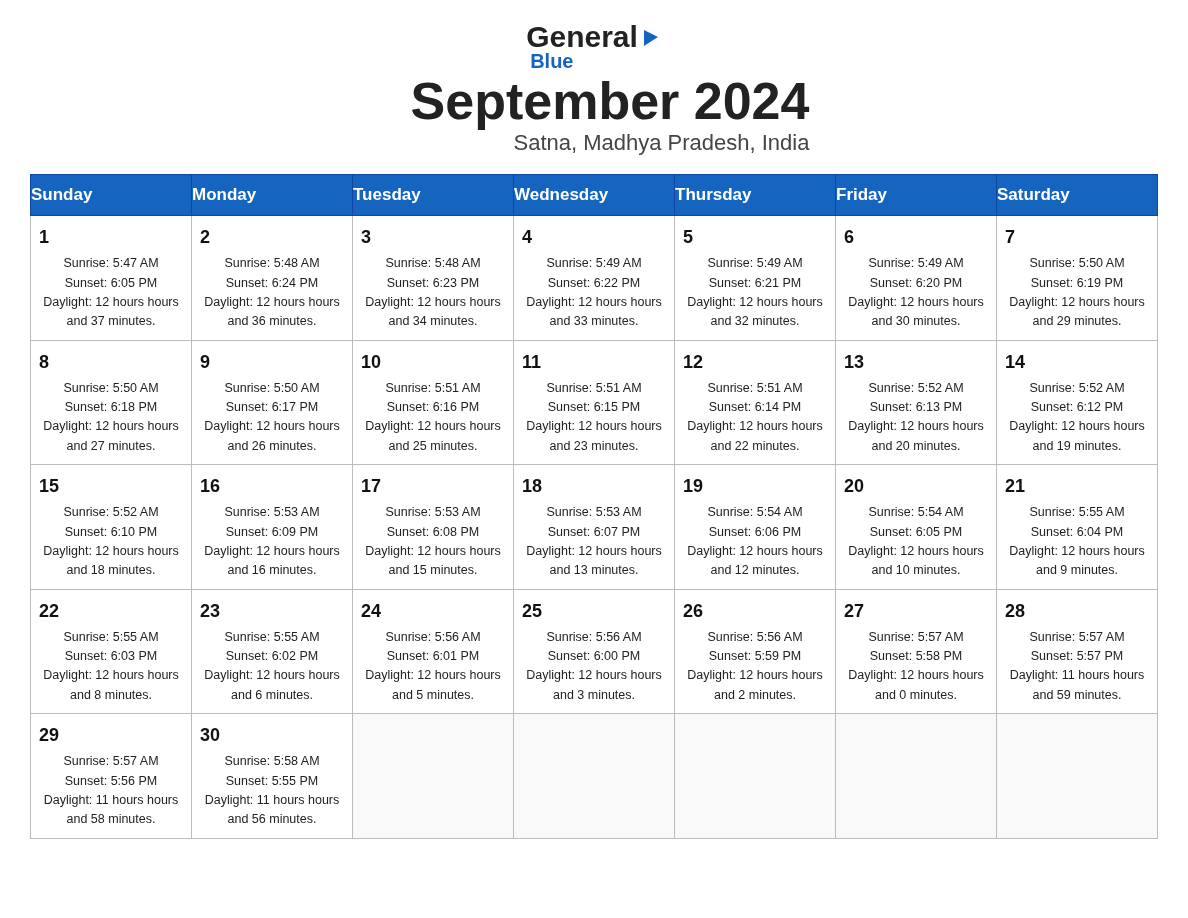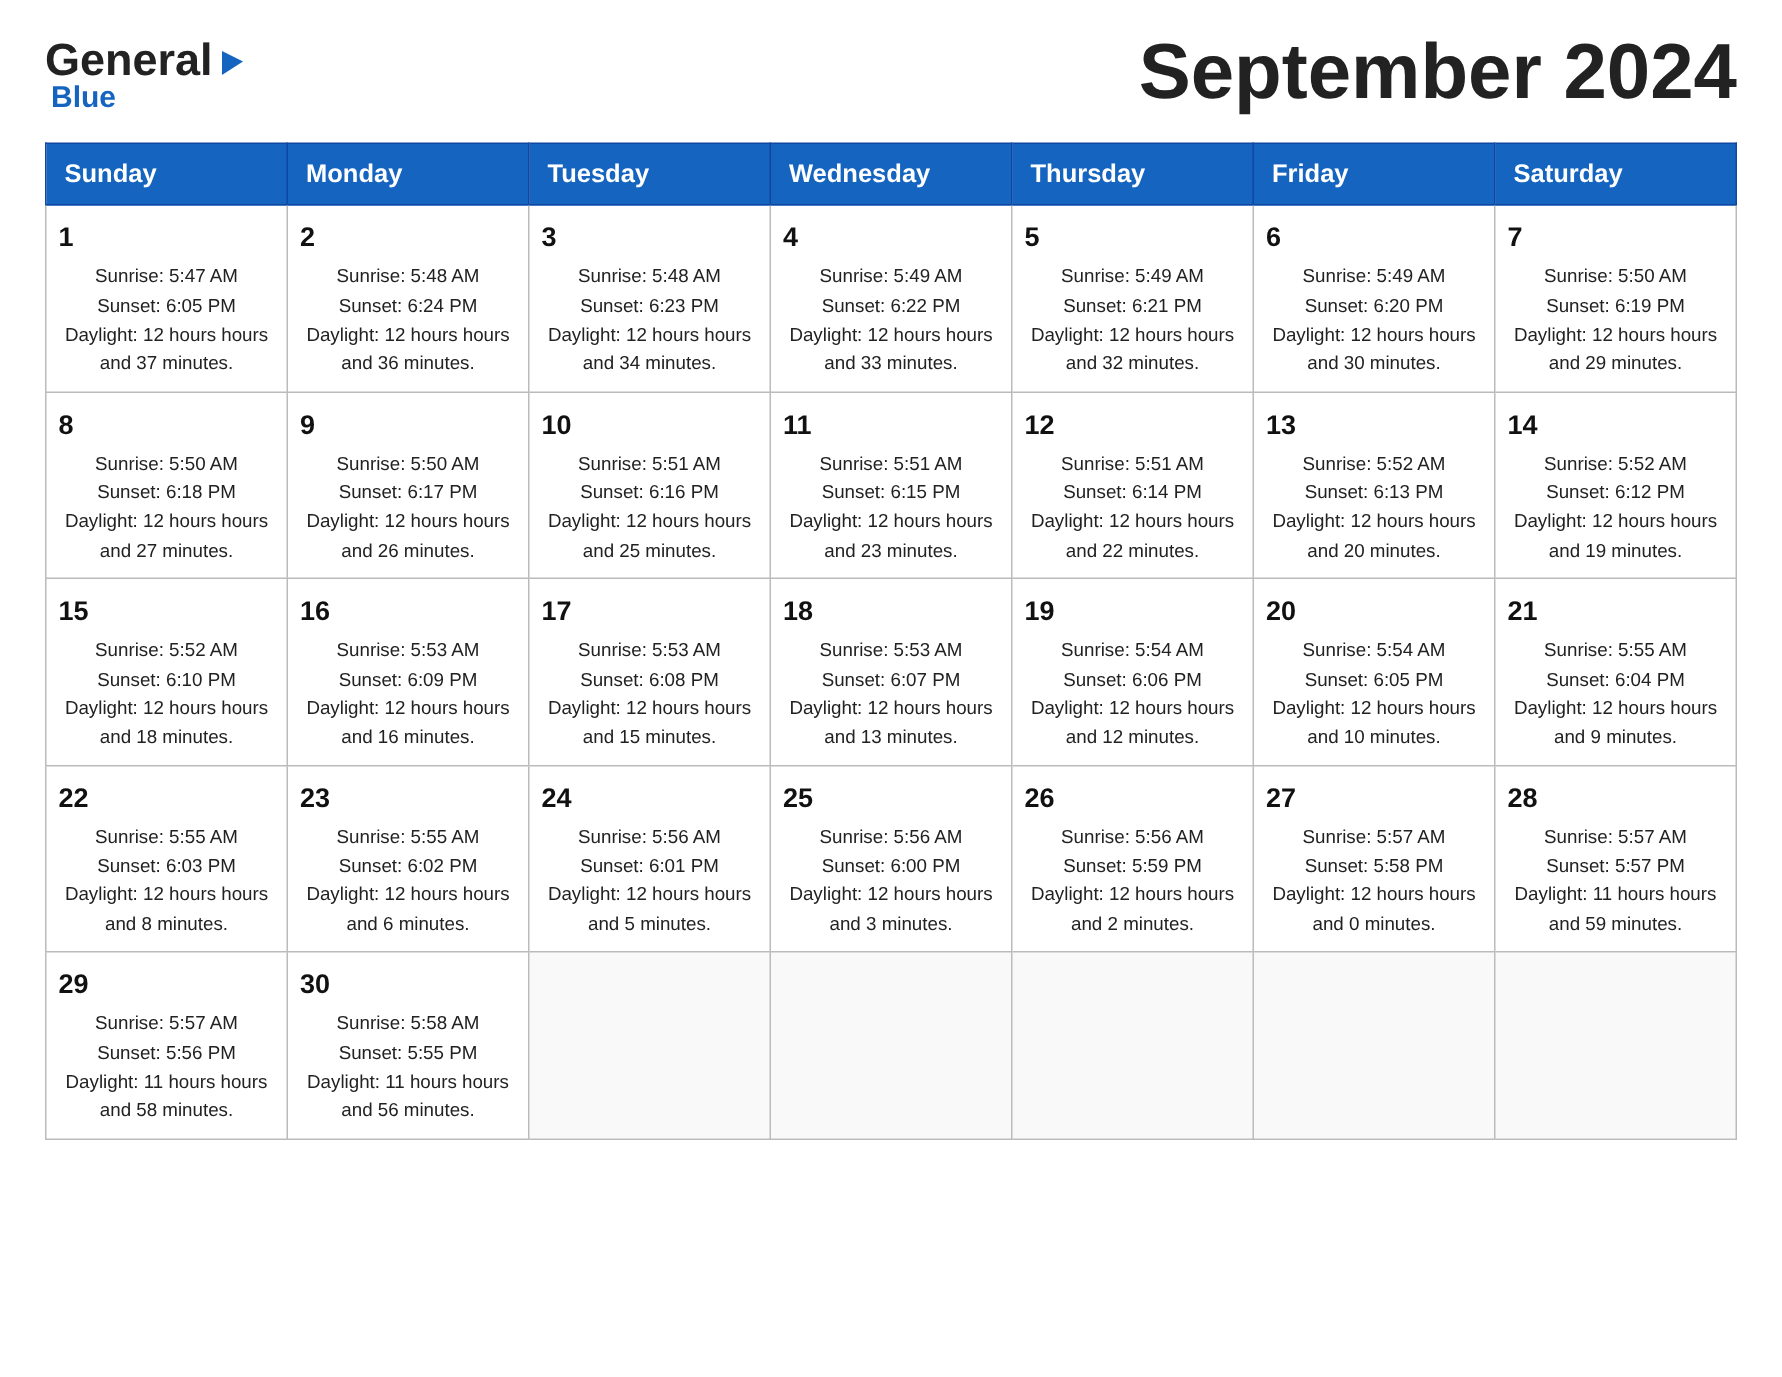--- a/index.html
+++ b/index.html
@@ -7,22 +7,23 @@
       font-family: Arial, sans-serif;
       background: #fff;
       color: #222;
       width: 1188px;
       min-height: 918px;
       padding: 20px 30px;
     }
     .header-area {
       display: flex;
       justify-content: space-between;
-      align-items: flex-end;
+      align-items: center;
       margin-bottom: 18px;
+      flex-direction: column;
     }
     .logo-area {
       display: flex;
       flex-direction: column;
       align-items: flex-start;
     }
     .title-area {
       text-align: right;
       margin-left: 32px;
     }
@@ -40,21 +41,21 @@
     .calendar {
       width: 100%;
       border-collapse: collapse;
       border: 1px solid #aaa;
     }
     .calendar th {
       background: #1565c0;
       color: #fff;
       font-size: 17px;
       font-weight: bold;
-      padding: 10px 12px;
+      padding: 10px 0;
       text-align: left;
       border: 1px solid #0d47a1;
     }
     .calendar td {
       vertical-align: top;
       border: 1px solid #bbb;
       padding: 8px 8px 8px 8px;
       width: 14.28%;
       min-height: 100px;
       font-size: 13px;
@@ -100,20 +101,21 @@
     <div class="logo-wrapper">
       <span class="logo-general">General</span>
       <svg width="22" height="22" viewBox="0 0 22 22" style="margin-left:2px;vertical-align:middle;">
         <polygon points="4,4 18,11 4,20" fill="#1565c0"></polygon>
       </svg>
     </div>
     <span class="logo-blue-text" style="margin-top:-4px;margin-left:4px;">Blue</span>
   </div>
   <div class="title-area">
     <h1>September 2024</h1>
+    <h2>Satna, Madhya Pradesh, India</h2>
   </div>
 </div>
 
 <table class="calendar">
   <thead>
     <tr>
     <th>Sunday</th>
         <th>Monday</th>
         <th>Tuesday</th>
         <th>Wednesday</th>

